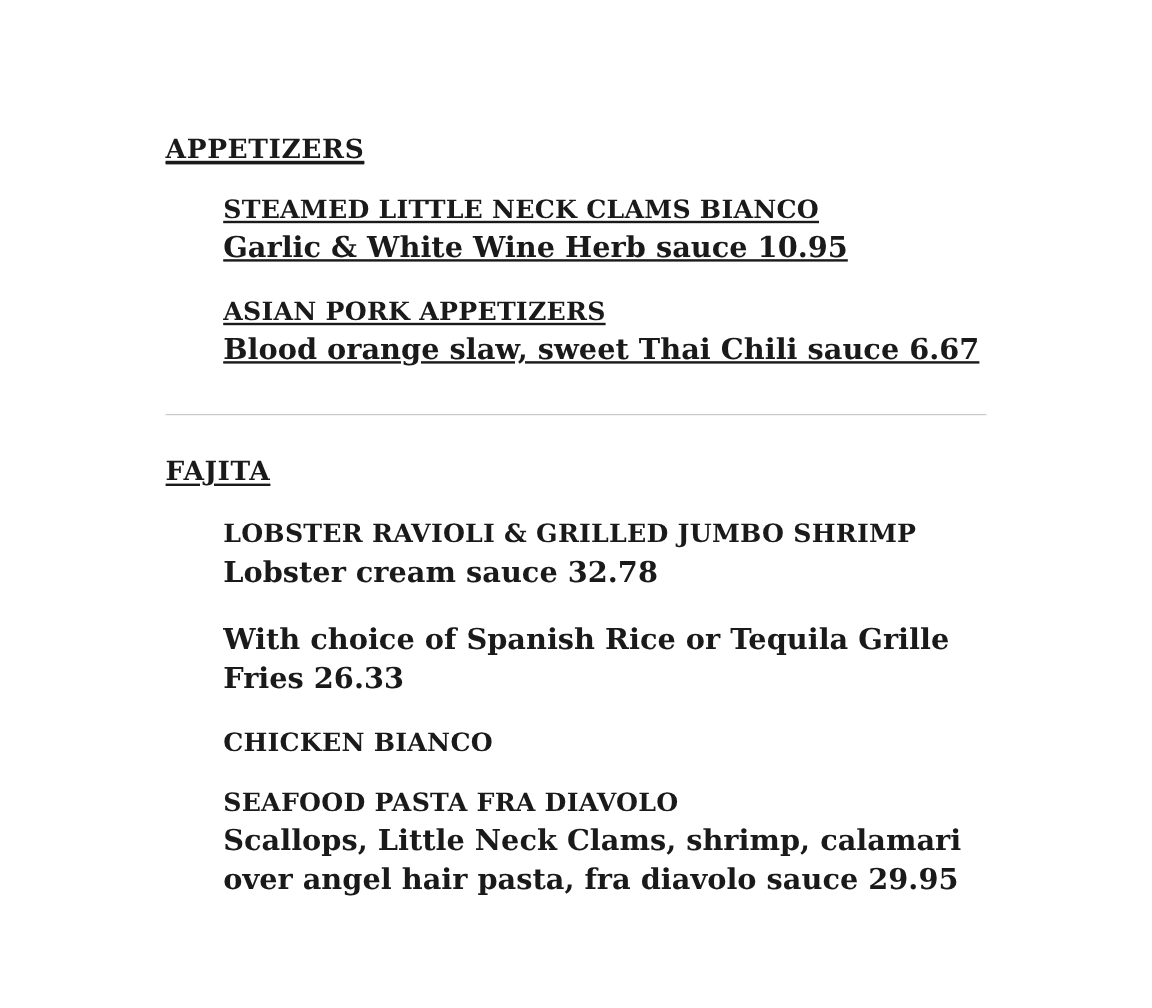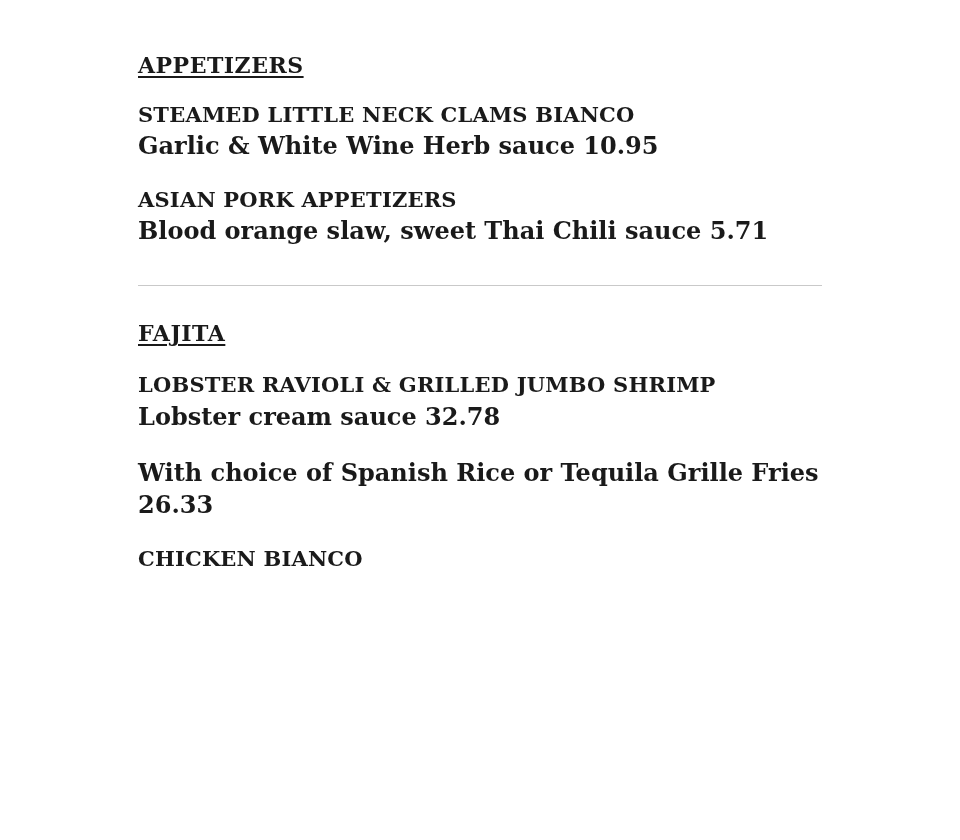--- a/index.html
+++ b/index.html
@@ -26,24 +26,26 @@
   .section-title {
     font-size: 22px;
     font-weight: bold;
     letter-spacing: 0.5px;
     text-decoration: underline;
     text-underline-offset: 3px;
     margin: 0;
     padding: 0;
   }
   #section-appetizers {
-    padding-top: 52px;
+    padding-top: 112px;
+    text-decoration: underline;
   }
   .item {
     margin-top: 24px;
+    margin-left: 48px;
   }
   .item-name {
     font-size: 21px;
     font-weight: bold;
     letter-spacing: 0.2px;
     line-height: 1.25;
     margin: 0;
   }
   .item-desc {
     font-size: 24px;
@@ -70,21 +72,21 @@
   <div class="section" id="section-appetizers">
     <h2 class="section-title">APPETIZERS</h2>
 
     <div class="item">
       <div class="item-name">STEAMED LITTLE NECK CLAMS BIANCO</div>
       <div class="item-desc">Garlic &amp; White Wine Herb sauce      10.95</div>
     </div>
 
     <div class="item">
       <div class="item-name">ASIAN PORK APPETIZERS</div>
-      <div class="item-desc">Blood orange slaw, sweet Thai Chili sauce  5.71</div>
+      <div class="item-desc">Blood orange slaw, sweet Thai Chili sauce  6.67</div>
     </div>
   </div>
 
   <hr class="divider">
 
   <div class="section entrees-wrap" id="section-entrees">
     <h2 class="section-title">FAJITA</h2>
 
     <div class="item">
       <div class="item-name">LOBSTER RAVIOLI &amp; GRILLED JUMBO SHRIMP</div>
@@ -92,15 +94,19 @@
     </div>
 
     <div class="item">
       <div class="item-desc">With choice of Spanish Rice or Tequila Grille Fries   26.33</div>
     </div>
 
     <div class="item">
       <div class="item-name">CHICKEN BIANCO</div>
     </div>
 
+    <div class="item">
+      <div class="item-name">SEAFOOD PASTA FRA DIAVOLO</div>
+      <div class="item-desc">Scallops, Little Neck Clams, shrimp, calamari over angel hair pasta, fra diavolo sauce  29.95</div>
+    </div>
   </div>
 
 </div>
 
 </body></html>

